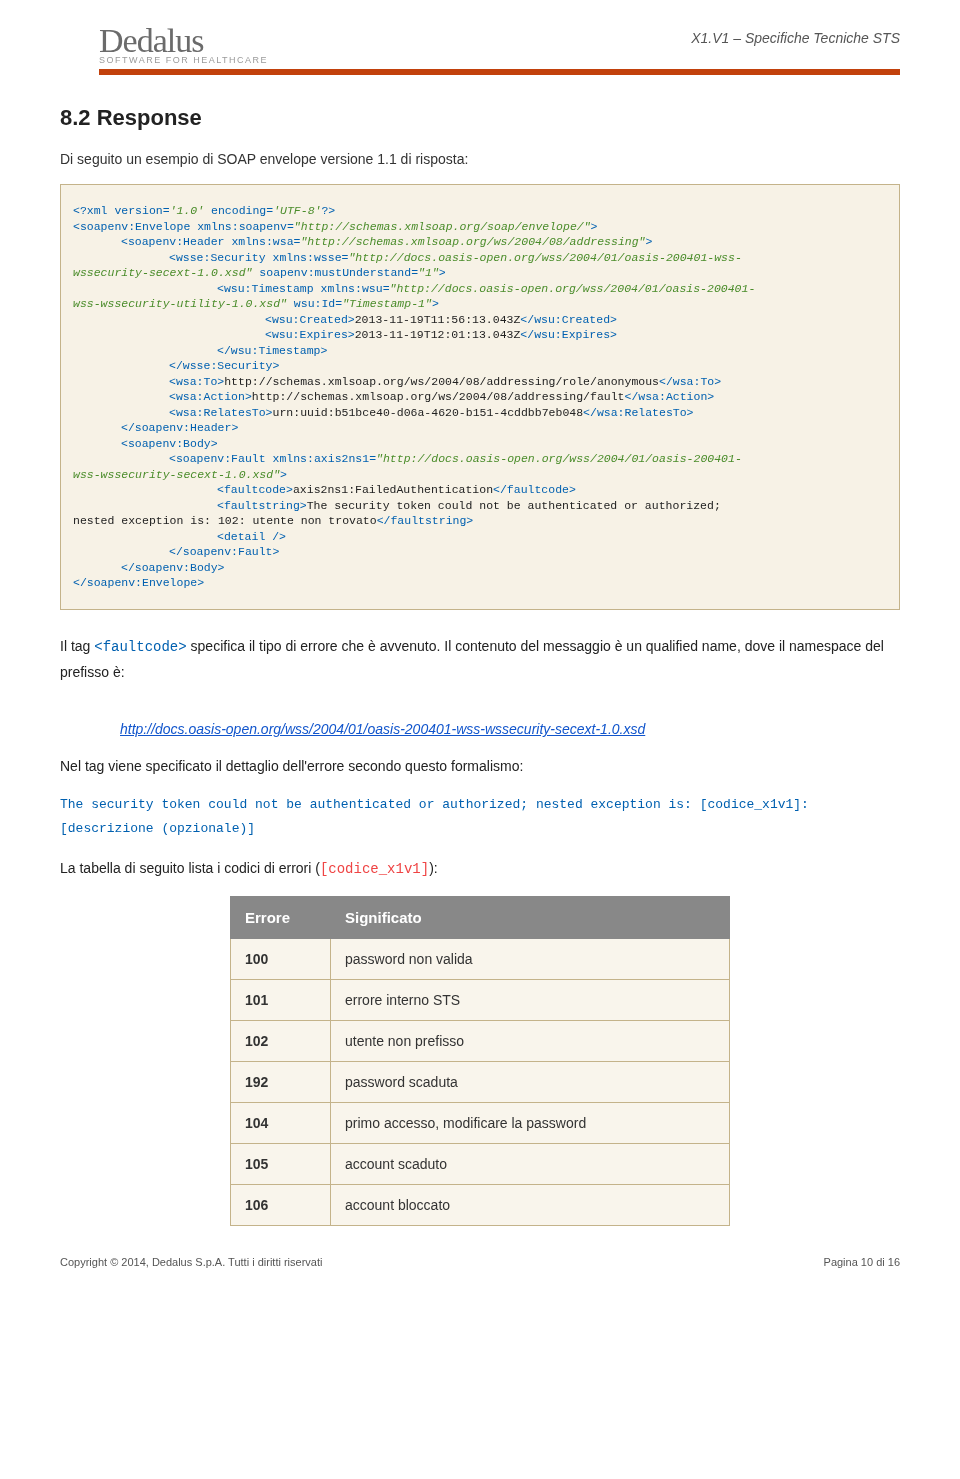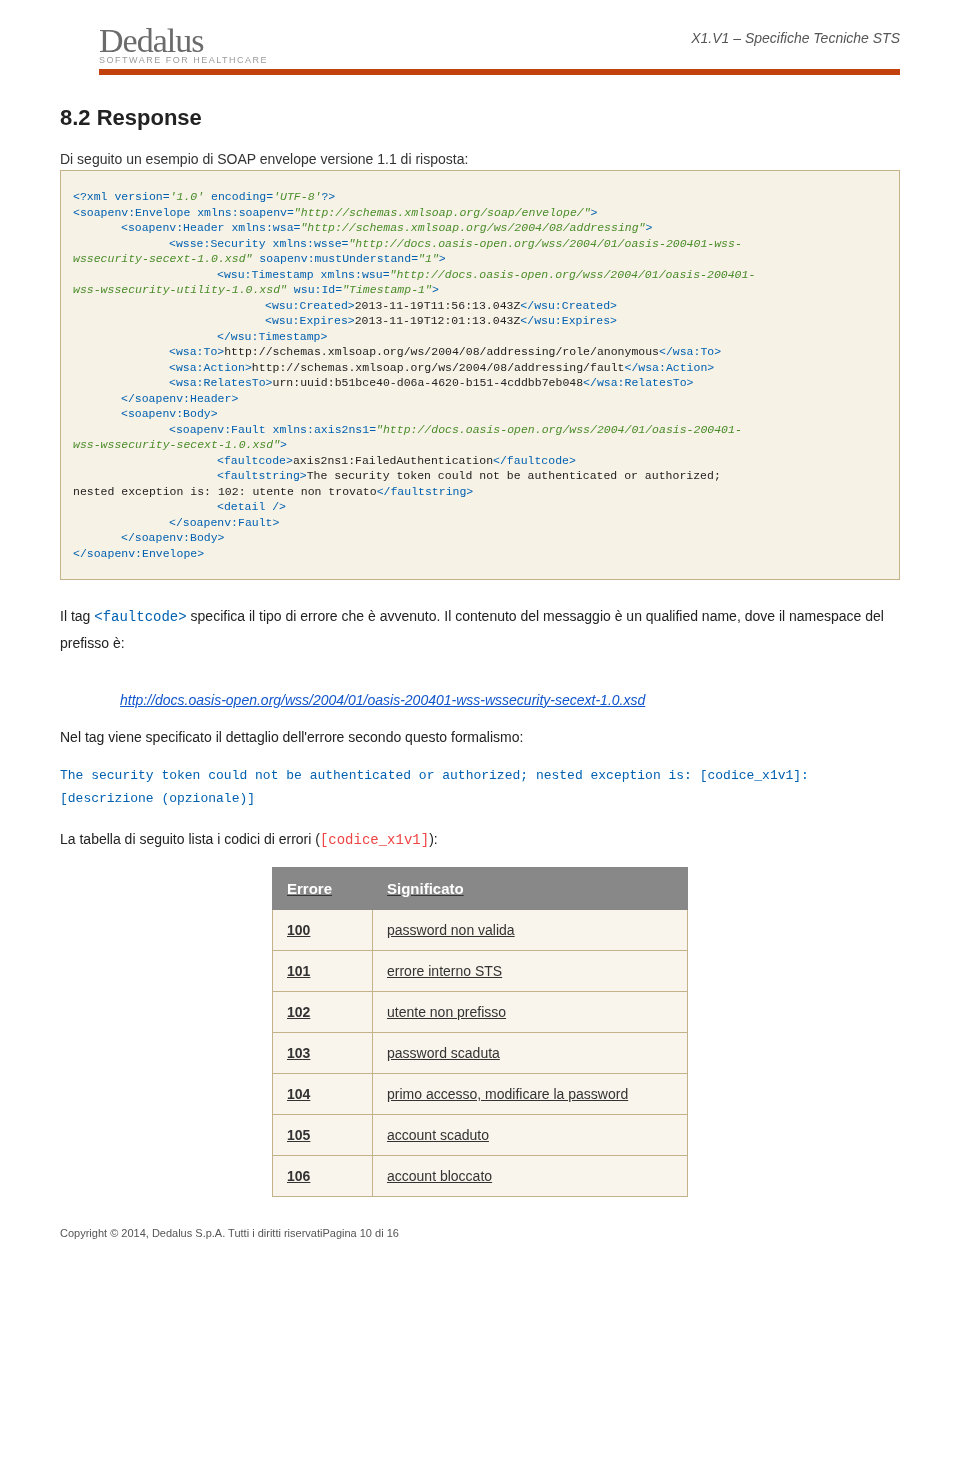--- a/index.html
+++ b/index.html
@@ -19,44 +19,43 @@
     border-bottom: 6px solid #c2410c;
     padding-bottom: 4px;
     margin-bottom: 30px;
     margin-left: 39px;
   }
   .logo { line-height: 1; }
   .logo-name { font-family: Georgia, 'Times New Roman', serif; font-size: 34px; color: #6b6b6b; letter-spacing: -1px; font-weight: 400; }
   .logo-tag { font-size: 9px; color: #9a9a9a; letter-spacing: 1.5px; margin-top: -2px; }
   .doc-id { font-style: italic; color: #555; font-size: 14px; margin-top: 6px; }
   .sec-title { font-family: Verdana, sans-serif; font-size: 22px; font-weight: bold; color: #222; margin-bottom: 18px; }
-  .intro { font-size: 14px; color: #333; line-height: 1.5; }
+  .intro { font-size: 14px; color: #333; margin-bottom: 14px; line-height: 1.5; }
   .codebox {
     border: 1px solid #c4b38a;
     background: #f7f2e6;
     padding: 18px 12px;
     font-family: Consolas, 'Courier New', monospace;
     font-size: 11.5px;
     line-height: 1.35;
     color: #444;
     margin-bottom: 24px;
   }
   .para { font-size: 14px; color: #222; line-height: 1.8; margin-bottom: 14px; }
   .para .mono { font-family: Consolas, 'Courier New', monospace; color: #0060b0; }
   .link-line { margin-left: 60px; margin-bottom: 16px; margin-top: 35px; }
   .link-line a { font-family: Verdana, sans-serif; font-style: italic; color: #1155cc; text-decoration: underline; font-size: 14px; }
   .mono-line { font-family: Consolas, 'Courier New', monospace; font-size: 13px; color: #0060b0; margin: 8px 0 16px 0; line-height: 1.8; }
   .mono-inline { font-family: Consolas, 'Courier New', monospace; color: #ef4444; }
   table.err {
     border-collapse: collapse;
     margin: 4px auto;
-    width: 416px;
+    width: 500px;
     margin-top: 10px;
     margin-bottom: 40px;
-    text-decoration: underline;
   }
   table.err th {
     background: #888888;
     color: #fff;
     font-family: Verdana, sans-serif;
     font-size: 15px;
     font-weight: bold;
     text-align: left;
     padding: 12px 14px;
     border: 1px solid #888;
@@ -64,20 +63,21 @@
   table.err td {
     border: 1px solid #c4b38a;
     background: #f9f5ec;
     padding: 12px 14px;
     font-size: 14px;
     color: #333;
   }
   table.err td:first-child { font-weight: bold; width: 100px; }
   .footer {
     display: flex;
+    justify-content: space-between;
     font-size: 11px;
     color: #555;
     border-top: 0;
     position: absolute;
     bottom: 18px;
     left: 60px; right: 60px;
   }
   
   .indent1 { padding-left: 48px; display: block; }
   .indent2 { padding-left: 96px; display: block; }
@@ -106,20 +106,21 @@
 <span class="t">&lt;?xml version=</span><span class="s">'1.0'</span><span class="t"> encoding=</span><span class="s">'UTF-8'</span><span class="t">?&gt;</span><br>
 <span class="t">&lt;soapenv:Envelope xmlns:soapenv=</span><span class="s">"http://schemas.xmlsoap.org/soap/envelope/"</span><span class="t">&gt;</span><br>
 <span class="indent1"><span class="t">&lt;soapenv:Header xmlns:wsa=</span><span class="s">"http://schemas.xmlsoap.org/ws/2004/08/addressing"</span><span class="t">&gt;</span></span>
 <span class="indent2"><span class="t">&lt;wsse:Security xmlns:wsse=</span><span class="s">"http://docs.oasis-open.org/wss/2004/01/oasis-200401-wss-</span></span>
 <span><span class="s">wssecurity-secext-1.0.xsd"</span><span class="t"> soapenv:mustUnderstand=</span><span class="s">"1"</span><span class="t">&gt;</span></span><br>
 <span class="indent3"><span class="t">&lt;wsu:Timestamp xmlns:wsu=</span><span class="s">"http://docs.oasis-open.org/wss/2004/01/oasis-200401-</span></span>
 <span><span class="s">wss-wssecurity-utility-1.0.xsd"</span><span class="t"> wsu:Id=</span><span class="s">"Timestamp-1"</span><span class="t">&gt;</span></span><br>
 <span class="indent4"><span class="t">&lt;wsu:Created&gt;</span><span class="k">2013-11-19T11:56:13.043Z</span><span class="t">&lt;/wsu:Created&gt;</span></span>
 <span class="indent4"><span class="t">&lt;wsu:Expires&gt;</span><span class="k">2013-11-19T12:01:13.043Z</span><span class="t">&lt;/wsu:Expires&gt;</span></span>
 <span class="indent3"><span class="t">&lt;/wsu:Timestamp&gt;</span></span>
+<span class="indent2"><span class="t">&lt;/wsse:Security&gt;</span></span>
 <span class="indent2"><span class="t">&lt;wsa:To&gt;</span><span class="k">http://schemas.xmlsoap.org/ws/2004/08/addressing/role/anonymous</span><span class="t">&lt;/wsa:To&gt;</span></span>
 <span class="indent2"><span class="t">&lt;wsa:Action&gt;</span><span class="k">http://schemas.xmlsoap.org/ws/2004/08/addressing/fault</span><span class="t">&lt;/wsa:Action&gt;</span></span>
 <span class="indent2"><span class="t">&lt;wsa:RelatesTo&gt;</span><span class="k">urn:uuid:b51bce40-d06a-4620-b151-4cddbb7eb048</span><span class="t">&lt;/wsa:RelatesTo&gt;</span></span>
 <span class="indent1"><span class="t">&lt;/soapenv:Header&gt;</span></span>
 <span class="indent1"><span class="t">&lt;soapenv:Body&gt;</span></span>
 <span class="indent2"><span class="t">&lt;soapenv:Fault xmlns:axis2ns1=</span><span class="s">"http://docs.oasis-open.org/wss/2004/01/oasis-200401-</span></span>
 <span><span class="s">wss-wssecurity-secext-1.0.xsd"</span><span class="t">&gt;</span></span><br>
 <span class="indent3"><span class="t">&lt;faultcode&gt;</span><span class="k">axis2ns1:FailedAuthentication</span><span class="t">&lt;/faultcode&gt;</span></span>
 <span class="indent3"><span class="t">&lt;faultstring&gt;</span><span class="k">The security token could not be authenticated or authorized; </span></span>
 <span><span class="k">nested exception is: 102: utente non trovato</span><span class="t">&lt;/faultstring&gt;</span></span><br>
@@ -159,21 +160,21 @@
       </tr>
     <tr>
         <td>101</td>
         <td>errore interno STS</td>
       </tr>
     <tr>
         <td>102</td>
         <td>utente non prefisso</td>
       </tr>
     <tr>
-        <td>103</td>
+        <td>192</td>
         <td>password scaduta</td>
       </tr>
     <tr>
         <td>104</td>
         <td>primo accesso, modificare la password</td>
       </tr>
     <tr>
         <td>105</td>
         <td>account scaduto</td>
       </tr>

